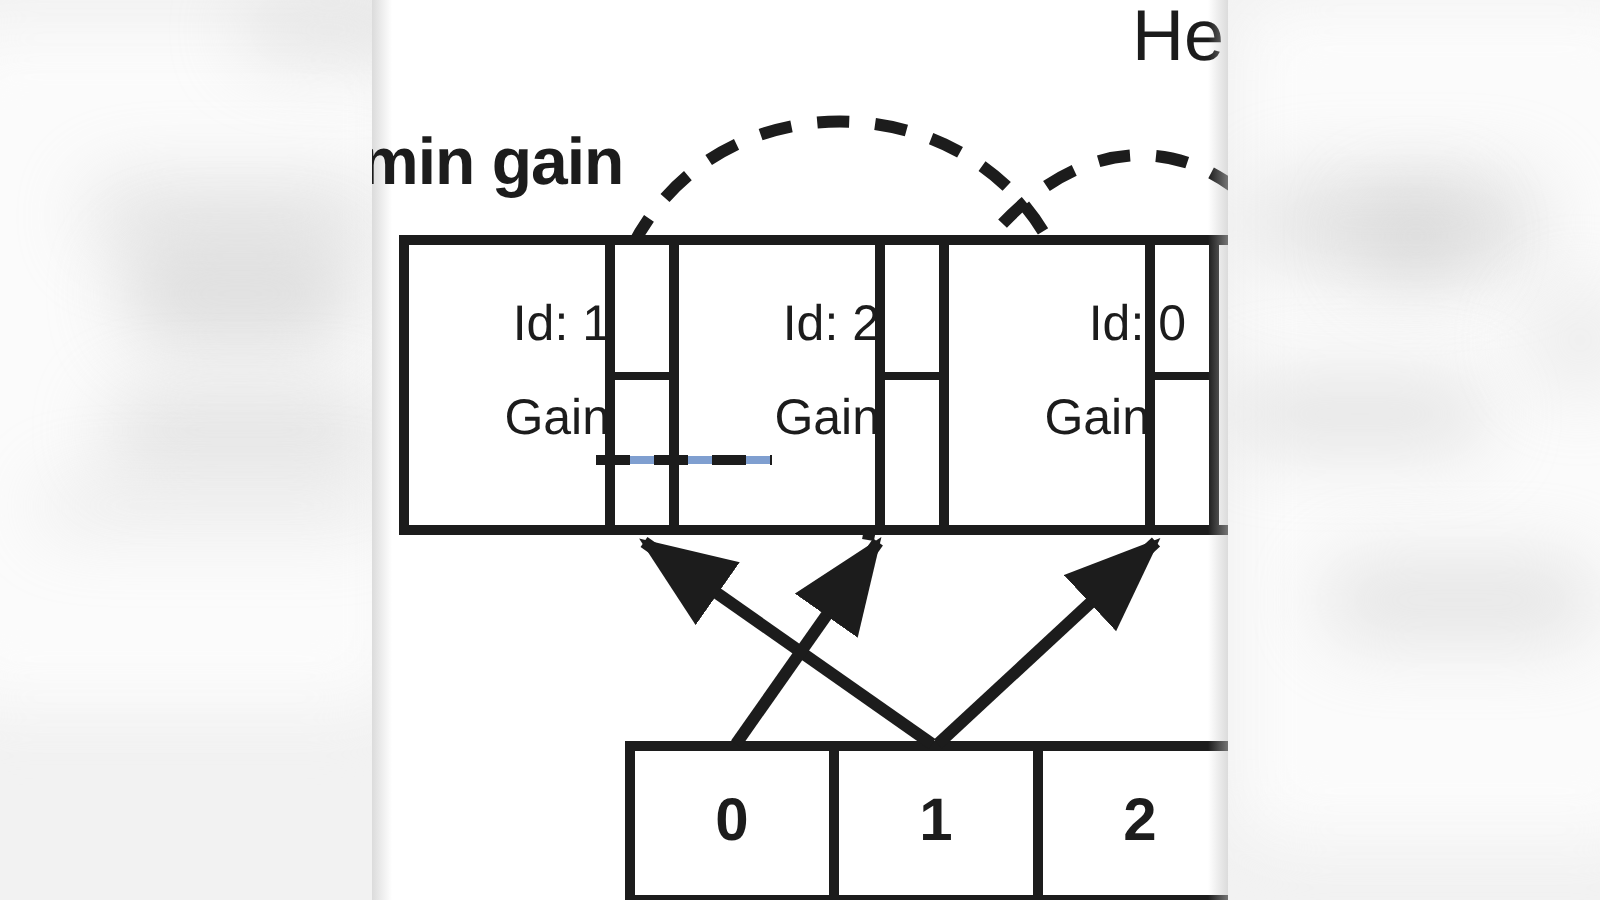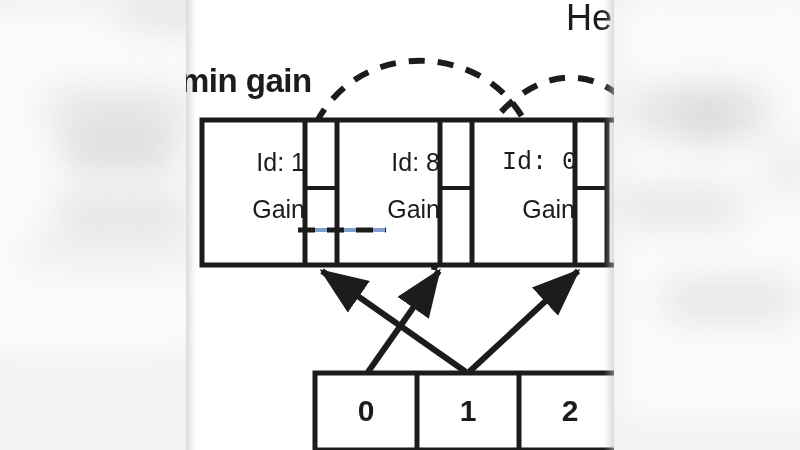--- a/index.html
+++ b/index.html
@@ -172,23 +172,23 @@
       </g>
     </svg>
 
     <div class="lbl lbl-heading" style="left:-6px; top:64px;">min gain</div>
 
     <div class="lbl lbl-heading-plain" style="left:380px; top:0px;">He</div>
 
     <div class="lbl lbl-cell" style="left:16px; width:103px; top:150px;">Id: 1</div>
     <div class="lbl lbl-cell" style="left:16px; width:103px; top:197px;">Gain</div>
 
-    <div class="lbl lbl-cell" style="left:151px; width:103px; top:150px;">Id: 8</div>
+    <div class="lbl lbl-cell" style="left:151px; width:103px; top:150px;">Id: 2</div>
     <div class="lbl lbl-cell" style="left:151px; width:103px; top:197px;">Gain</div>
 
-    <div class="lbl lbl-cell" style="left:288px; width:103px; top:150px;font-family:Liberation Mono, monospace;">Id: 0</div>
+    <div class="lbl lbl-cell" style="left:304px; width:103px; top:150px;">Id: 0</div>
     <div class="lbl lbl-cell" style="left:286px; width:103px; top:197px;">Gain</div>
 
     <div class="lbl lbl-idx" style="left:129px; width:102px; top:396px;">0</div>
     <div class="lbl lbl-idx" style="left:231px; width:102px; top:396px;">1</div>
     <div class="lbl lbl-idx" style="left:333px; width:102px; top:396px;">2</div>
   </div>
 </div>
 
 </body></html>

